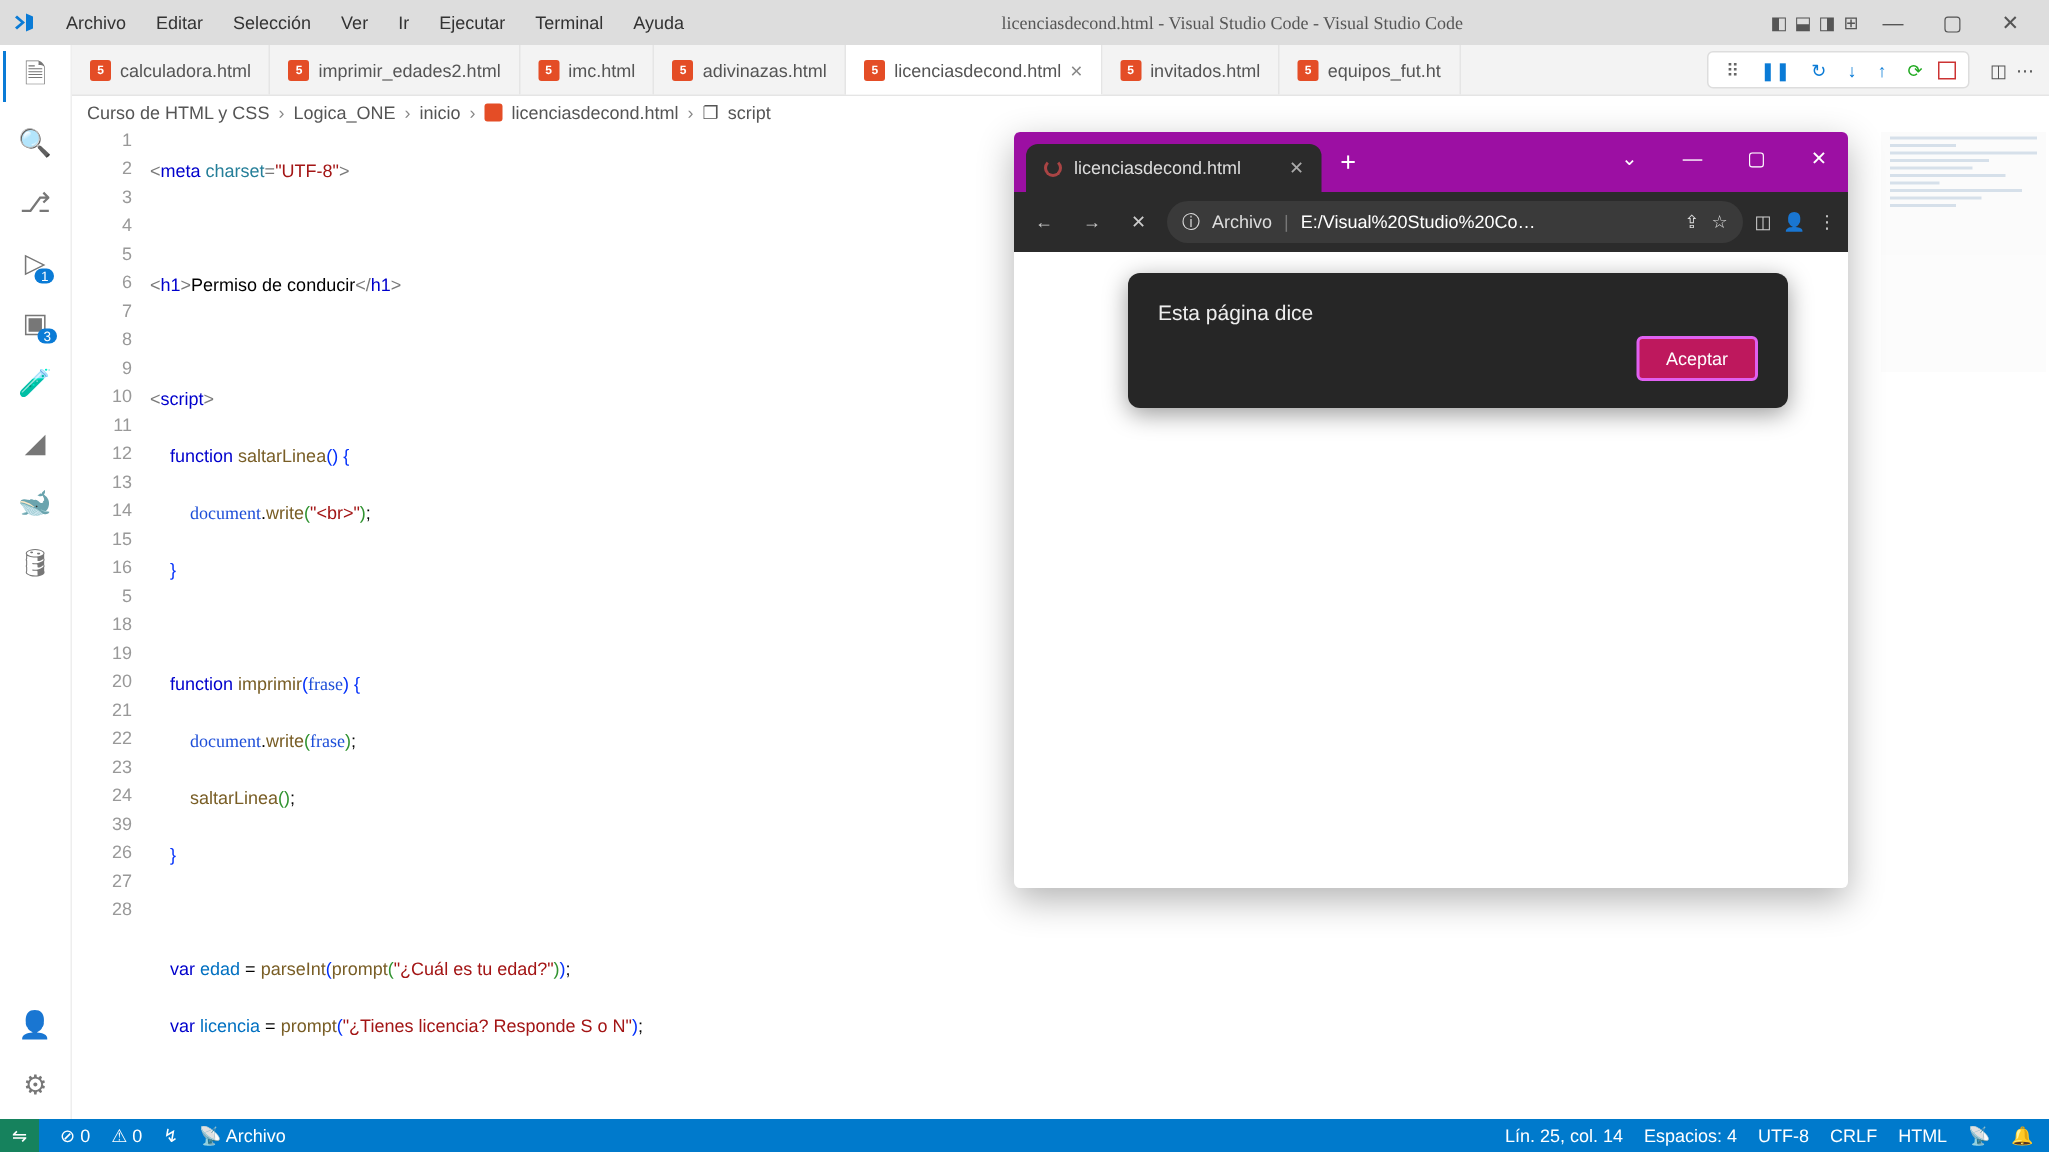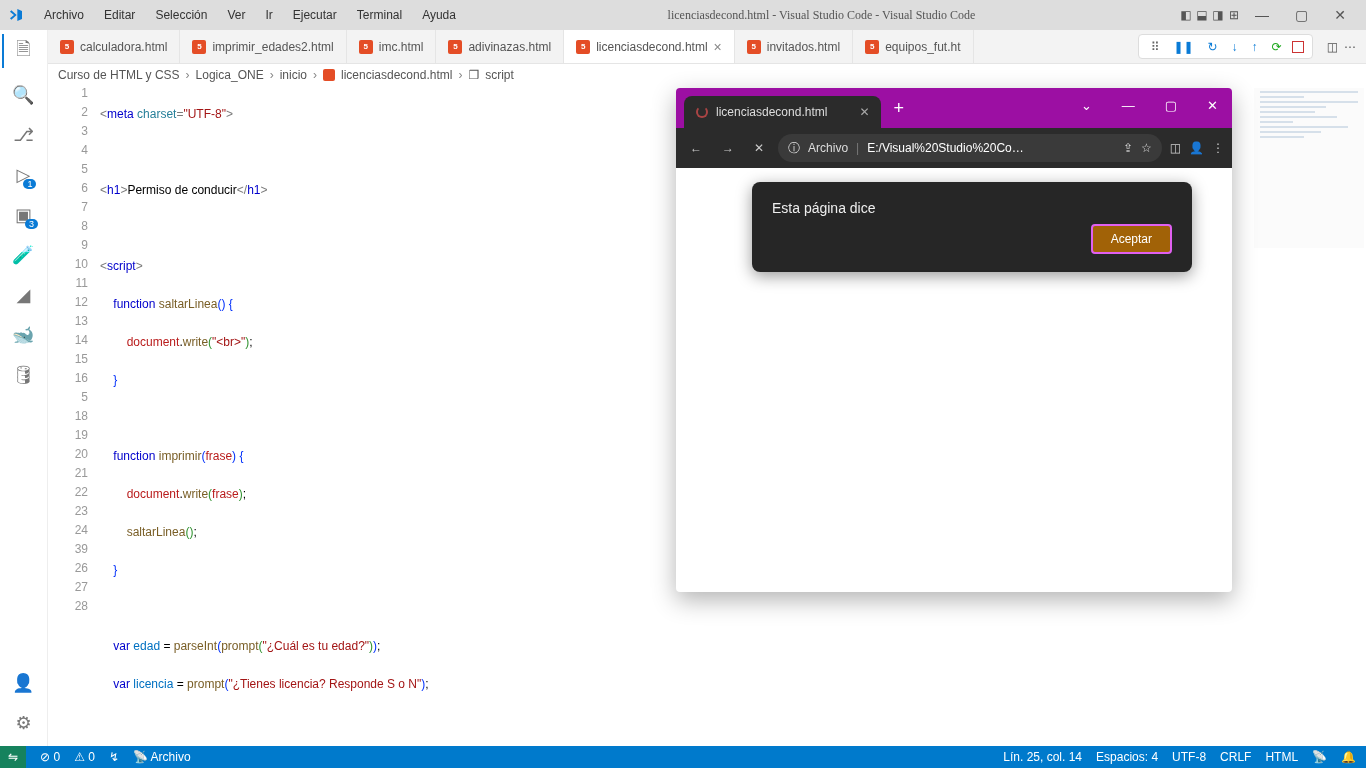--- a/index.html
+++ b/index.html
@@ -46,21 +46,21 @@
 .gutter { position: absolute; left: 0; top: 0; bottom: 0; width: 52px; text-align: right; color: #999; padding-right: 12px; }
 .code { position: absolute; left: 52px; top: 0; right: 0; bottom: 0; font-family: Consolas, monospace; font-size: 13px; line-height: 19px; white-space: pre; }
 .gutter div, .code div { height: 19px; }
 
 
 .c-gray { color: #7a7a7a; }
 .c-blue { color: #0000cc; }
 .c-teal { color: #267f99; }
 .c-brown { color: #795e26; }
 .c-red { color: #a31515; }
-.c-navy { color: #b91c1c; }
+.c-navy { color: #1d4ed8; font-family: Liberation Serif, serif; }
 .c-purple { color: #af00db; }
 .c-dblue { color: #0070c1; }
 .c-paren { color: #0431fa; }
 .c-paren2 { color: #319331; }
 .c-black { color: #000; }
 
 
 .minimap { position: absolute; top: 88px; right: 2px; width: 110px; height: 160px; background: linear-gradient(#fafafa,#fafafa); opacity: .6; }
 .minimap .ml { height: 2px; margin: 3px 6px; background: #bcd; }
 
@@ -73,21 +73,21 @@
 .browser .bplus { color: #fff; padding: 6px 12px; align-self: center; font-size: 18px; }
 .browser .bwin { margin-left: auto; display: flex; align-items: center; gap: 2px; align-self: flex-start; padding-top: 4px;}
 .browser .bwin span { color: #fff; padding: 6px 14px; font-size: 13px; }
 .browser .baddr { height: 40px; background: #2b2b2b; display: flex; align-items: center; padding: 0 8px; gap: 8px; color: #ccc; }
 .browser .baddr .nbtn { padding: 4px 6px; color: #ccc; }
 .browser .baddr .urlbox { flex: 1; background: #3a3a3a; border-radius: 16px; height: 28px; display: flex; align-items: center; padding: 0 10px; gap: 8px; color: #ddd; overflow: hidden; }
 .browser .baddr .right { display: flex; gap: 8px; align-items: center; }
 .browser .dialog { margin: 14px 14px 0 auto; width: 440px; background: #262626; border-radius: 8px; padding: 18px 20px; color: #eee; box-shadow: 0 4px 16px rgba(0,0,0,.4); margin-right: 40px; }
 .browser .dialog h4 { font-size: 14px; font-weight: 400; margin-bottom: 8px; }
 .browser .dialog p { font-size: 13px; color: #ccc; margin-bottom: 18px; }
-.browser .dialog .dbtn { background: #a16207; border: 2px solid #e060f0; color: #fff; padding: 6px 18px; border-radius: 4px; float: right; cursor: pointer; }
+.browser .dialog .dbtn { background: #be185d; border: 2px solid #e060f0; color: #fff; padding: 6px 18px; border-radius: 4px; float: right; cursor: pointer; }
 
 
 .statusbar { position: absolute; bottom: 0; left: 0; right: 0; height: 22px; background: #007acc; color: #fff; display: flex; align-items: center; padding: 0 10px; gap: 14px; font-size: 12px; }
 .statusbar .remote { background: #16825d; height: 22px; display: flex; align-items: center; padding: 0 8px; margin-left: -10px; }
 .statusbar .sp { margin-left: auto; }
 </style>
 </head>
 <body>
 
 <div class="titlebar">

